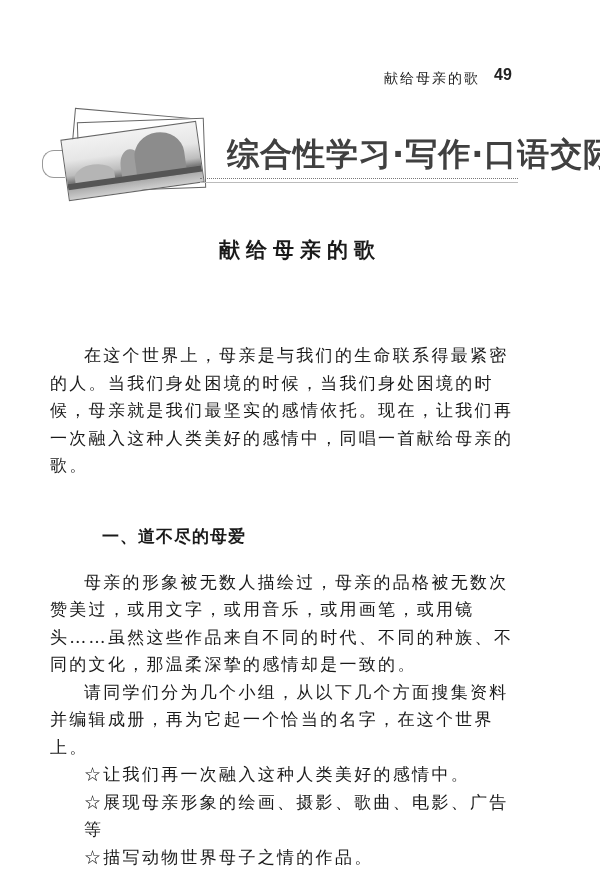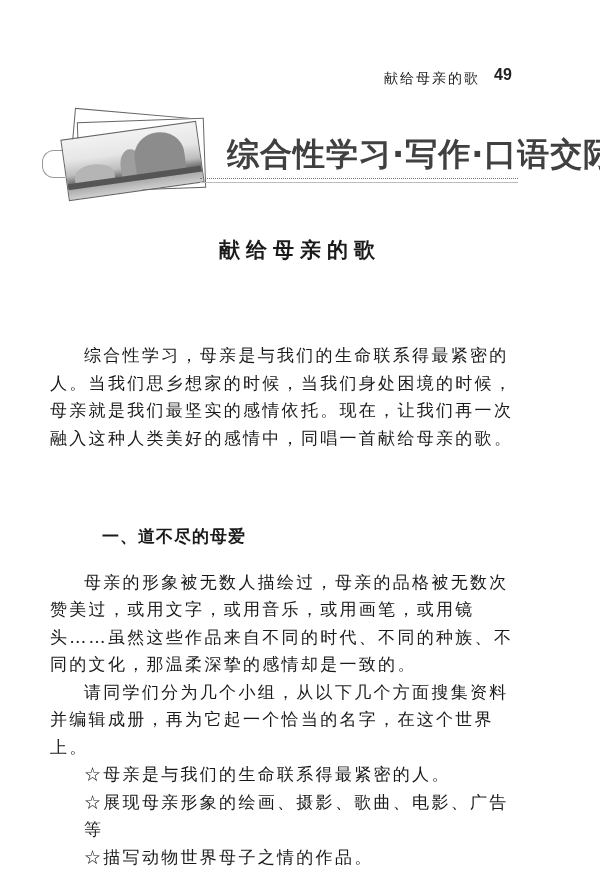--- a/index.html
+++ b/index.html
@@ -55,23 +55,23 @@
       <div class="treeline"></div>
     </div>
   </div>
   <div class="banner-title">综合性学习·写作·口语交际</div>
   <div class="banner-rule"></div>
 </div>
 
 <div class="article-title">献给母亲的歌</div>
 
 <div class="body-text intro">
-  <p>综合性学习，母亲是与我们的生命联系得最紧密的人。当我们思乡想家的时候，当我们身处困境的时候，母亲就是我们最坚实的感情依托。现在，让我们再一次融入这种人类美好的感情中，同唱一首献给母亲的歌。</p>
+  <p>在这个世界上，母亲是与我们的生命联系得最紧密的人。当我们身处困境的时候，当我们身处困境的时候，母亲就是我们最坚实的感情依托。现在，让我们再一次融入这种人类美好的感情中，同唱一首献给母亲的歌。</p>
 </div>
 
 <div class="body-text section">
   <div class="section-heading">一、道不尽的母爱</div>
   <p>母亲的形象被无数人描绘过，母亲的品格被无数次赞美过，或用文字，或用音乐，或用画笔，或用镜头……虽然这些作品来自不同的时代、不同的种族、不同的文化，那温柔深挚的感情却是一致的。</p>
   <p>请同学们分为几个小组，从以下几个方面搜集资料并编辑成册，再为它起一个恰当的名字，在这个世界上。</p>
-  <div class="bullet"><span class="star">☆</span><span>母亲是与我们的生命联系得最紧密的人。</span></div>
+  <div class="bullet"><span class="star">☆</span><span>让我们再一次融入这种人类美好的感情中。</span></div>
   <div class="bullet"><span class="star">☆</span><span>展现母亲形象的绘画、摄影、歌曲、电影、广告等</span></div>
   <div class="bullet"><span class="star">☆</span><span>描写动物世界母子之情的作品。</span></div>
 </div>
 
 </body></html>

